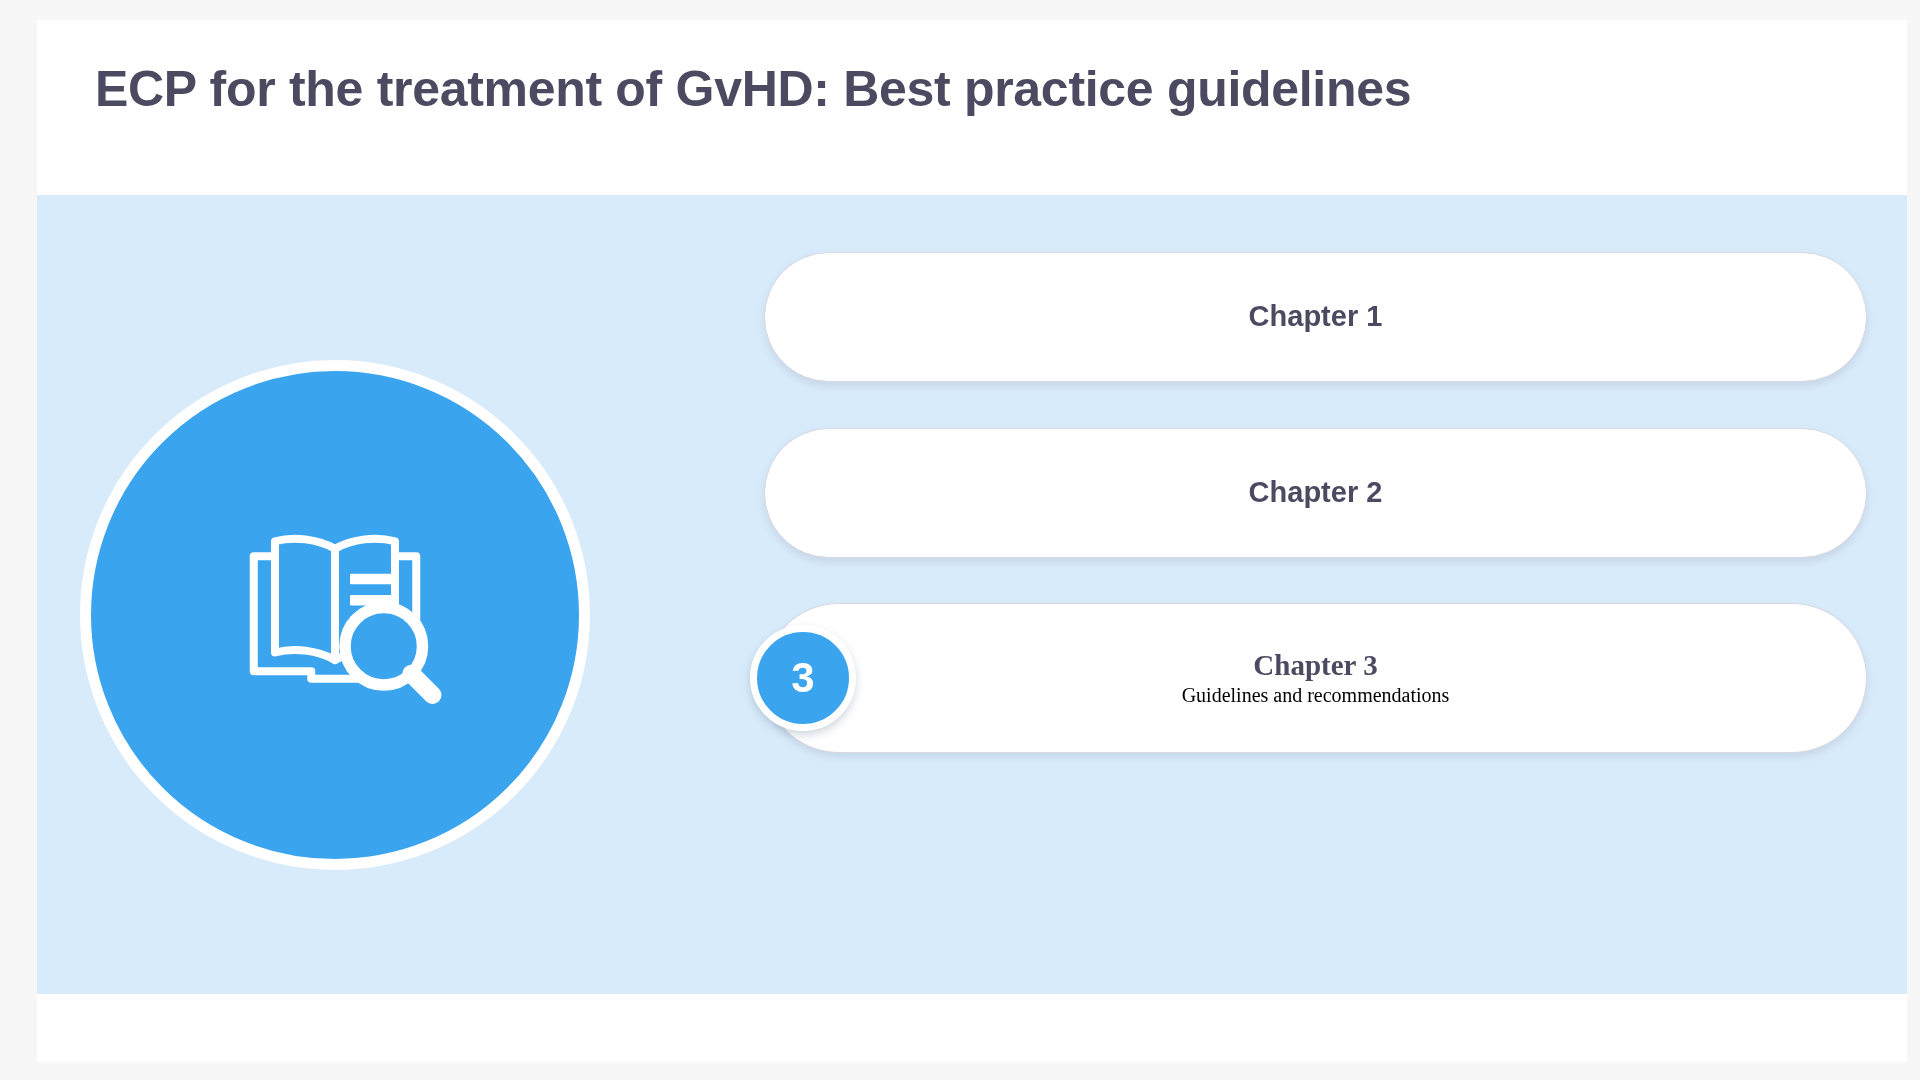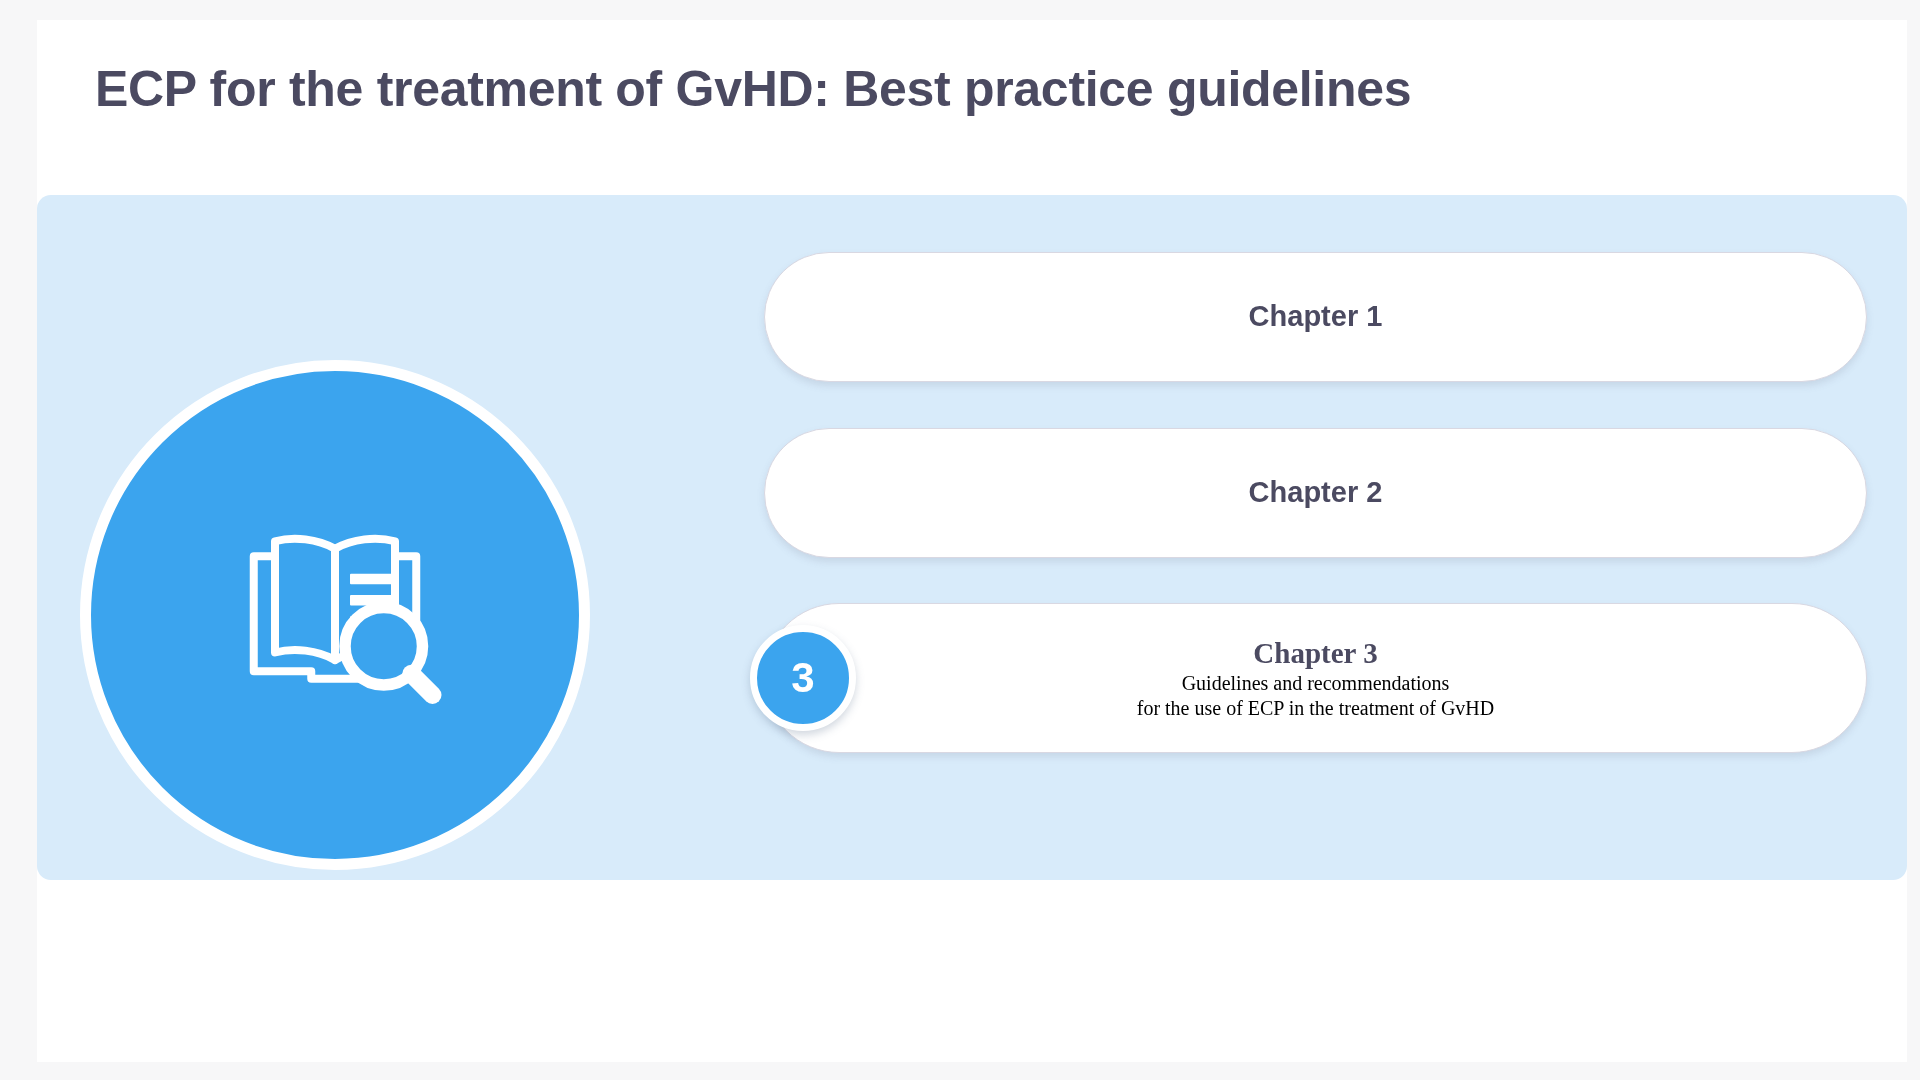--- a/index.html
+++ b/index.html
@@ -43,23 +43,22 @@
     letter-spacing: -0.3px;
     white-space: nowrap;
   }
 
   
   .panel {
     position: absolute;
     left: 0;
     top: 175px;
     width: 1870px;
-    height: 685px;
+    height: 799px;
     background: #d8ebfa;
-    border-radius: 14px;
   }
 
   
   .footer {
     position: absolute;
     left: 0;
     top: 982px;
     width: 1870px;
     height: 60px;
     background: #ffffff;
@@ -178,21 +177,20 @@
       <div class="pill-title">Chapter 1</div>
     </div>
 
     <div class="pill pill-2">
       <div class="pill-title">Chapter 2</div>
     </div>
 
     <div class="pill pill-3">
       <div class="pill-title">Chapter 3</div>
       <div class="pill-sub">Guidelines and recommendations</div>
-      <div class="pill-sub">for the use of ECP in the treatment of GvHD</div>
     </div>
 
     <div class="badge">
       <span class="badge-num">3</span>
     </div>
 
 
   </div>
 
   <div class="footer"></div>

